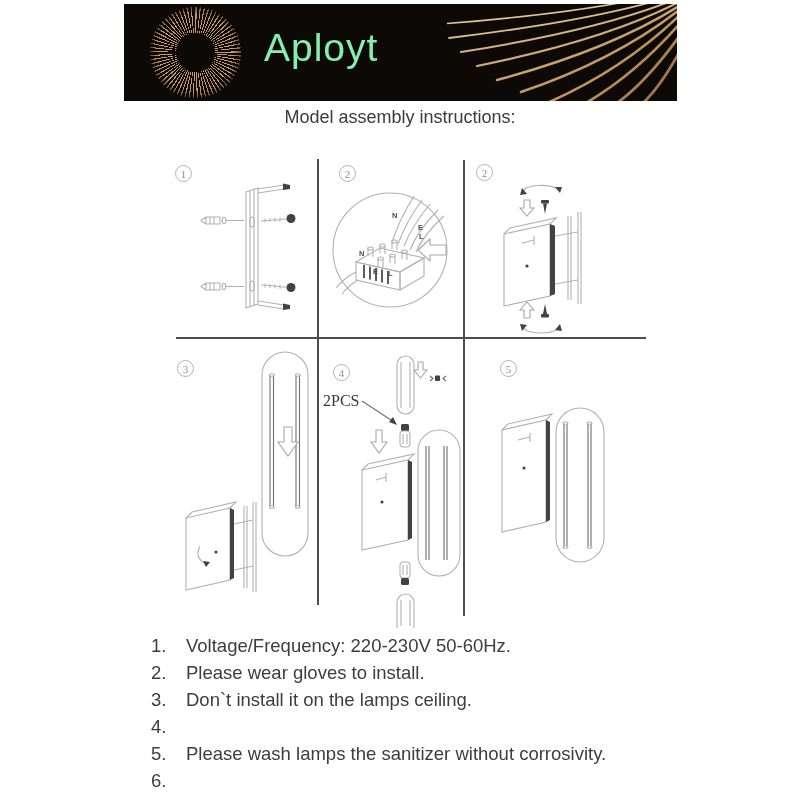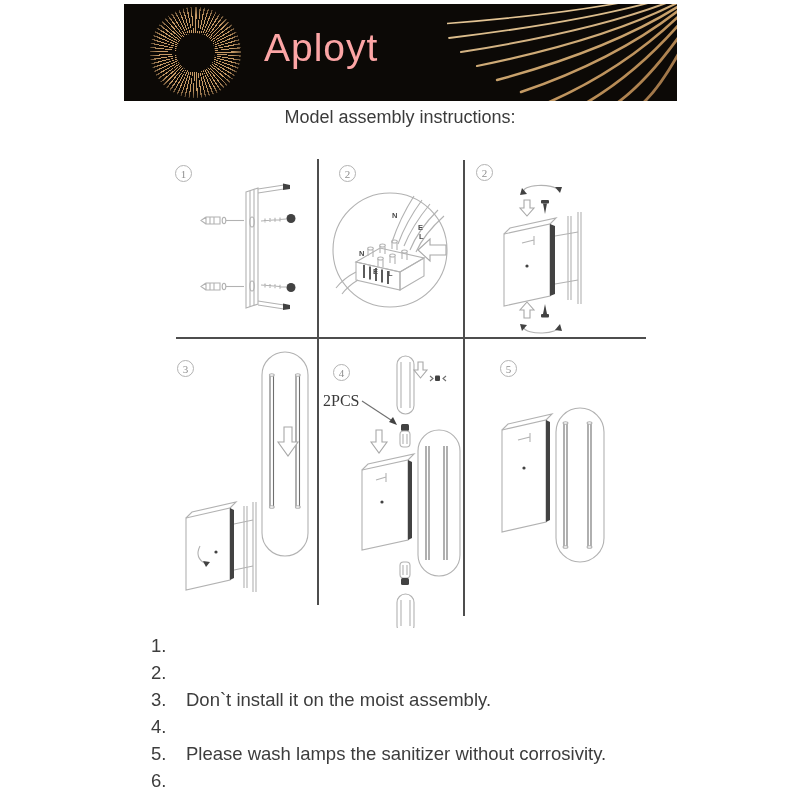--- a/index.html
+++ b/index.html
@@ -8,21 +8,21 @@
 
   
   .banner{position:absolute;left:124px;top:4px;width:553px;height:97px;
           background:#0c0906;overflow:hidden;}
   .starburst{position:absolute;left:26px;top:3px;width:91px;height:91px;border-radius:50%;
     background:
       radial-gradient(circle at 50% 50%, #0c0906 0 19px, rgba(12,9,6,0) 20px),
       radial-gradient(circle at 50% 50%, rgba(12,9,6,0) 0 58%, #0c0906 82%),
       repeating-conic-gradient(#c79a66 0deg 1.7deg, rgba(12,9,6,0) 1.7deg 5.2deg);}
   .brand{position:absolute;left:140px;top:24px;font-size:39px;font-weight:400;
-         color:#fca5a5;letter-spacing:1px;line-height:1;}
+         color:#86efac;letter-spacing:1px;line-height:1;}
   .rays{position:absolute;right:0;top:0;}
 
   
   .title-block{position:absolute;left:0;top:107px;width:100%;text-align:center;
                color:#3b3b3b;}
   .title-line{font-size:18px;line-height:20px;}
 
   
   .divider{position:absolute;background:#4e4e4e;}
   .v1{left:317px;top:159px;width:2px;height:446px;}
@@ -278,27 +278,29 @@
       <ellipse class="ln" cx="101.5" cy="85" rx="2.4" ry="1.3"></ellipse>
       <ellipse class="ln" cx="125.5" cy="85" rx="2.4" ry="1.3"></ellipse>
       <ellipse class="ln" cx="101.5" cy="209" rx="2.4" ry="1.3"></ellipse>
       <ellipse class="ln" cx="125.5" cy="209" rx="2.4" ry="1.3"></ellipse>
     </g>
   </svg>
 
   <div class="instructions">
     <div class="instr-row">
       <span class="instr-num">1.</span>
+      <span>Voltage/Frequency: 220-230V 50-60Hz.</span>
     </div>
     <div class="instr-row">
       <span class="instr-num">2.</span>
+      <span>Please wear gloves to install.</span>
     </div>
     <div class="instr-row">
       <span class="instr-num">3.</span>
-      <span>Don`t install it on the moist assembly.</span>
+      <span>Don`t install it on the lamps ceiling.</span>
     </div>
     <div class="instr-row">
       <span class="instr-num">4.</span>
     </div>
     <div class="instr-row">
       <span class="instr-num">5.</span>
       <span>Please wash lamps the sanitizer without corrosivity.</span>
     </div>
     <div class="instr-row">
       <span class="instr-num">6.</span>

